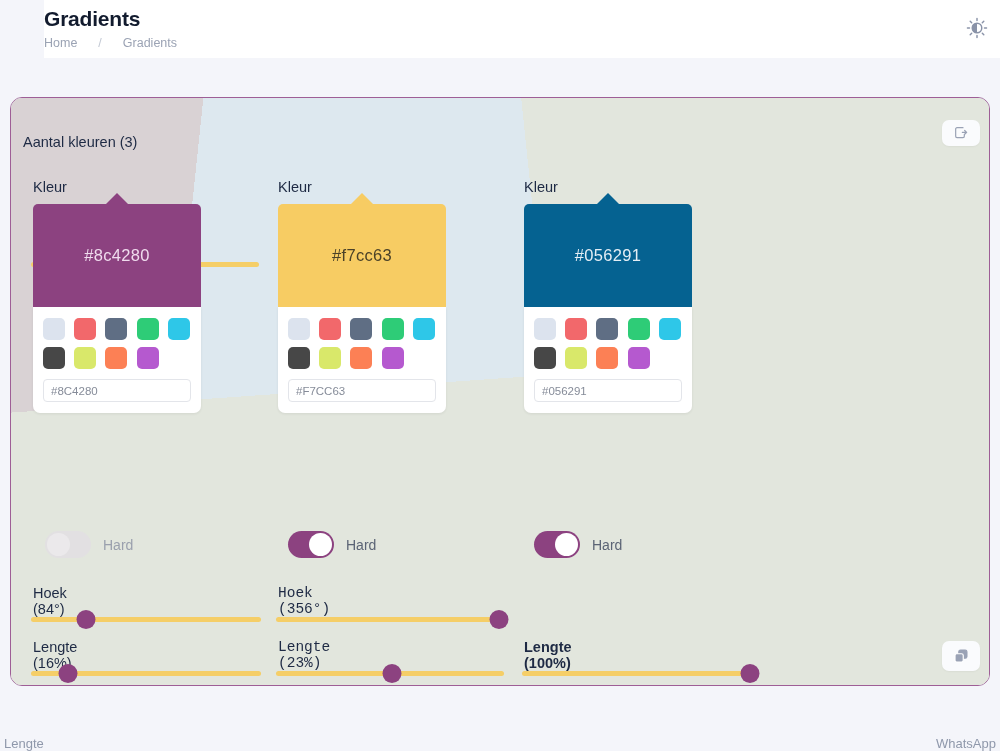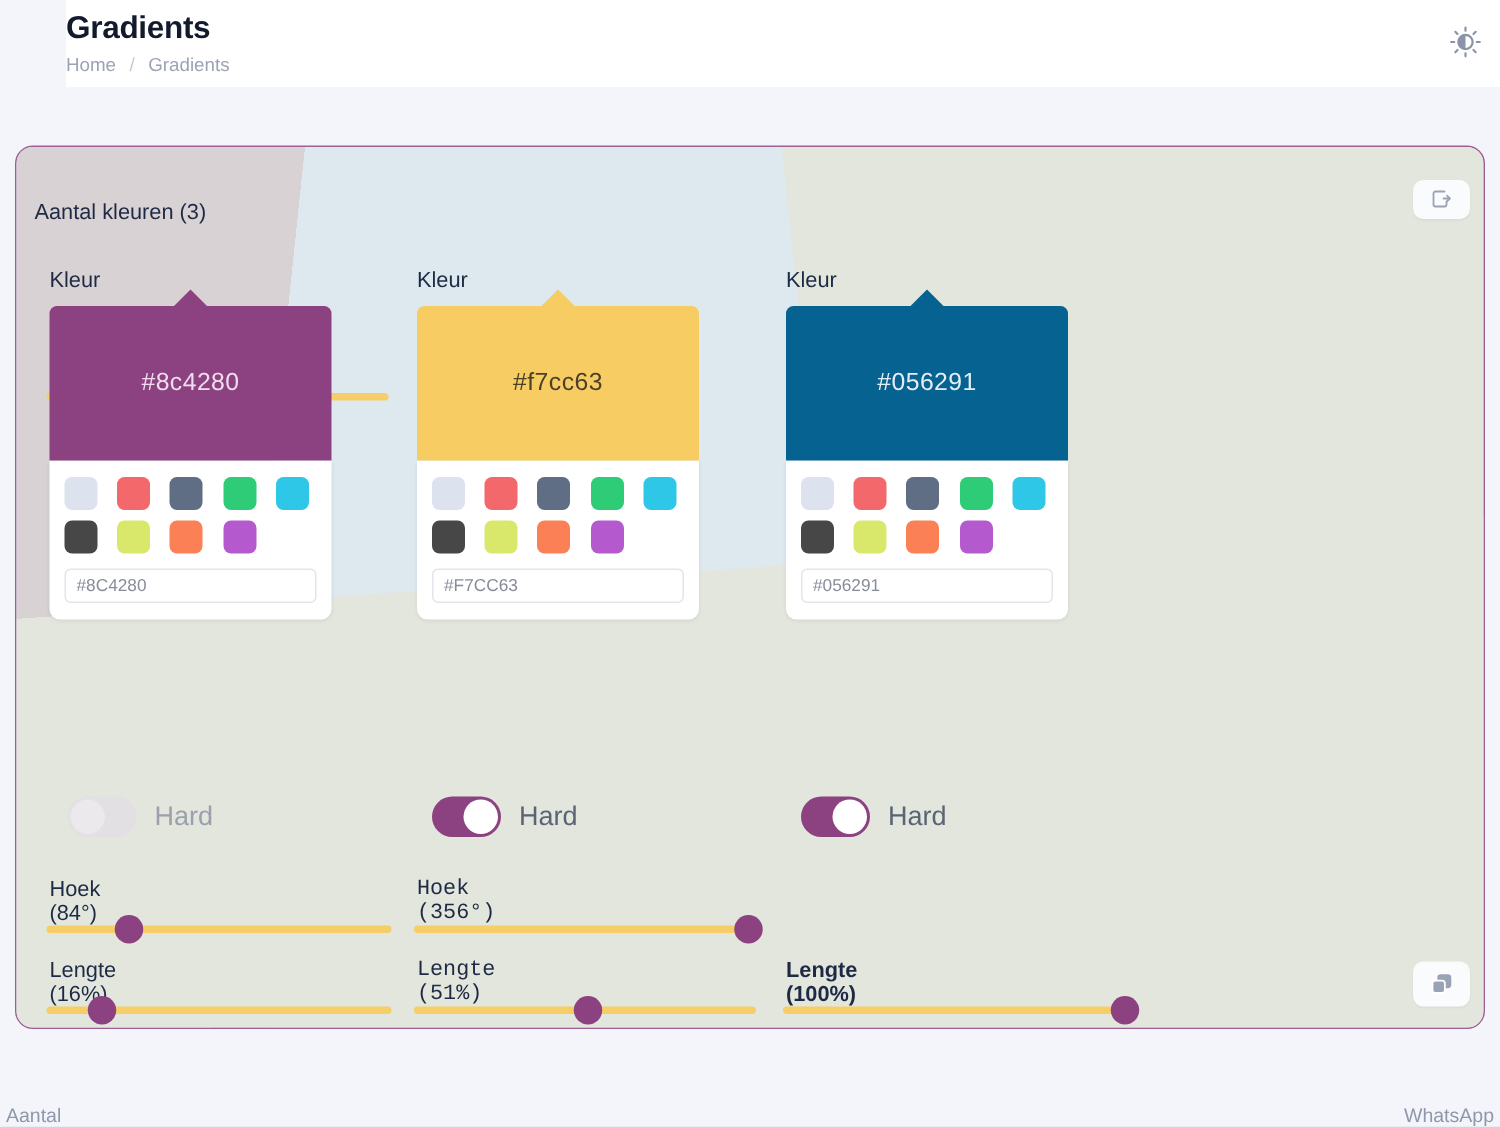--- a/index.html
+++ b/index.html
@@ -36,21 +36,21 @@
     letter-spacing: -0.2px;
   }
   .breadcrumb {
     position: absolute;
     left: 0px;
     top: 36px;
     font-size: 12.5px;
     color: #9ba3b4;
     display: flex;
     align-items: center;
-    gap: 9px;
+    gap: 21px;
   }
   .breadcrumb-sep { color: #c3c9d4; }
 
   .header-icons {
     position: absolute;
     right: 0px;
     top: 6px;
     display: flex;
     align-items: center;
     gap: 14px;
@@ -203,21 +203,21 @@
     color: #1e2a44;
   }
   .col1 .kleur-label { left: 0px; }
   .col2 .kleur-label { left: 0px; }
   .col3 .kleur-label { left: 0px; }
 
   .color-card {
     position: absolute;
     top: 106px;
     left: 0;
-    width: 188px;
+    width: 168px;
   }
   .swatch-head {
     position: relative;
     height: 103px;
     border-radius: 5px 5px 0 0;
     display: flex;
     align-items: center;
     justify-content: center;
   }
   .swatch-head .caret {
@@ -289,21 +289,21 @@
     position: absolute;
     width: 23px; height: 23px;
     border-radius: 50%;
     top: 2px;
     background: #ffffff;
     transition: none;
   }
   .toggle.off .knob { left: 2px; background: #ebe9eb; }
   .toggle.on  .knob { left: 21px; }
   .toggle-label {
-    font-size: 18px;
+    font-size: 14px;
     color: #5b6475;
   }
   .toggle.off + .toggle-label { color: #9aa0ad; }
 
   
   .ctrl-label {
     position: absolute;
     font-size: 14.5px;
     color: #1e2a44;
   }
@@ -462,21 +462,21 @@
         </div>
         <span class="toggle-label">Hard</span>
       </div>
 
       <div class="ctrl-label lbl-hoek">Hoek (356°)</div>
       <div class="slider ctrl sl-hoek">
         <div class="slider-track"></div>
         <div class="slider-thumb" style="left: 98%;"></div>
       </div>
 
-      <div class="ctrl-label lbl-lengte">Lengte (51%)</div>
+      <div class="ctrl-label lbl-lengte">Lengte (23%)</div>
       <div class="slider ctrl sl-lengte">
         <div class="slider-track"></div>
         <div class="slider-thumb" style="left: 51%;"></div>
       </div>
 
     </div>
 
     <div class="col col3">
       <div class="kleur-label">Kleur</div>
 
@@ -513,15 +513,15 @@
         <div class="slider-track"></div>
         <div class="slider-thumb" style="left: 100%;"></div>
       </div>
 
     </div>
 
   </div>
 </div>
 
 <div class="footer">
-  <span class="footer-left">Aantal</span>
+  <span class="footer-left">Lengte</span>
   <span class="footer-right">WhatsApp</span>
 </div>
 
 </body></html>

